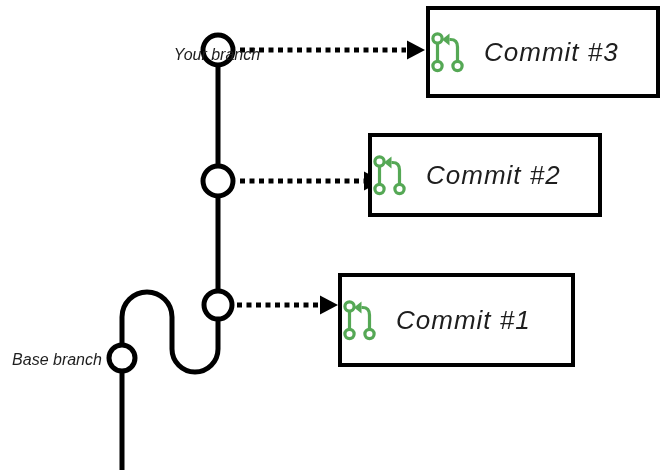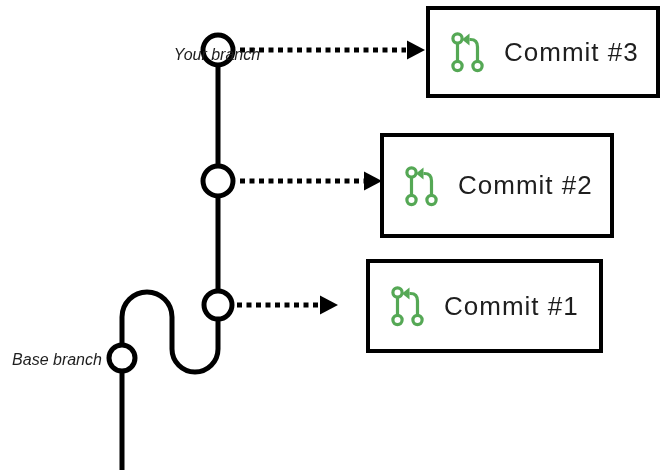--- a/index.html
+++ b/index.html
@@ -30,26 +30,26 @@
   }
   .label-your{left:147px;top:6px;width:140px;text-align:center;margin-top:40px;}
   .label-base{left:7px;top:351px;width:100px;text-align:center;}
   .commit-card{
     position:absolute;
     box-sizing:border-box;
     background:#ffffff;
     border:4px solid var(--ink);
     display:flex;
     align-items:center;
-    padding-left:20px;
     gap:19px;
+    font-style:italic;
   }
   .card-1{left:426px;top:6px;width:234px;height:92px;}
-  .card-2{left:380px;top:133px;width:234px;height:105px;}
-  .card-3{left:338px;top:259px;width:237px;height:94px;margin-left:28px;}
+  .card-2{left:368px;top:133px;width:234px;height:84px;}
+  .card-3{left:338px;top:273px;width:237px;height:94px;}
   .commit-label{
     font-size:26px;
     letter-spacing:1px;
     color:var(--text);
     white-space:nowrap;
   }
   .pr-icon{width:35px;height:44px;flex:0 0 auto;}
   .pr-icon .stroke{fill:none;stroke:var(--green);stroke-width:3.2;}
   .pr-icon .dot{fill:#ffffff;stroke:var(--green);stroke-width:3.2;}
   .pr-icon .head{fill:var(--green);stroke:none;}

